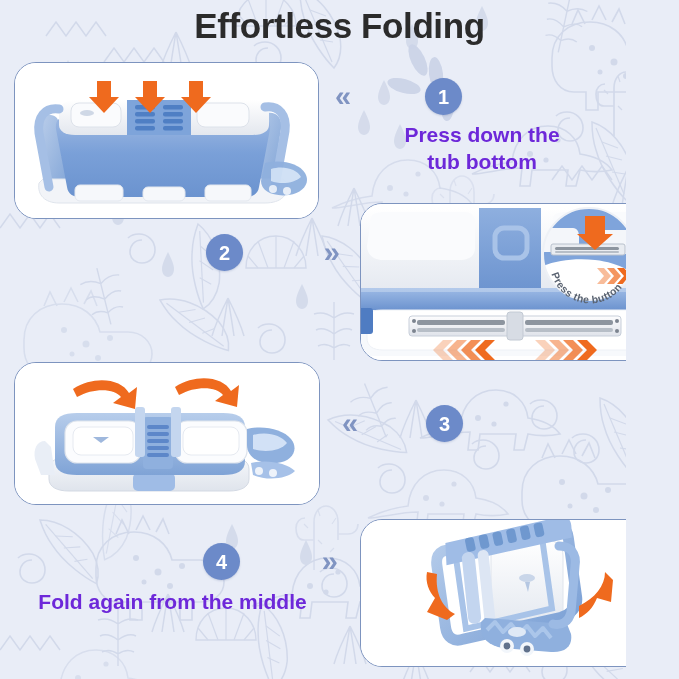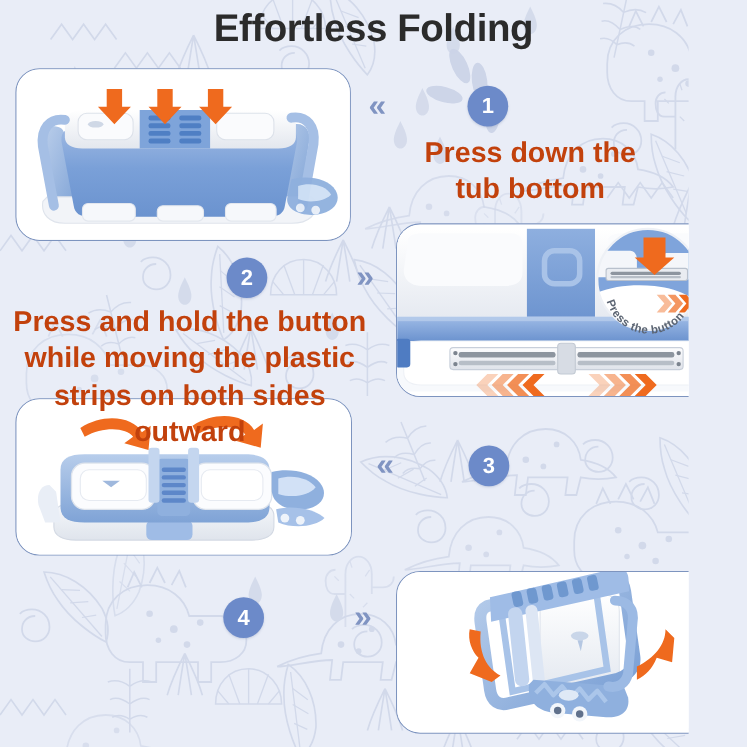--- a/index.html
+++ b/index.html
@@ -91,22 +91,22 @@
   .chev {
     position: absolute;
     color: #8094c2;
     font-size: 29px;
     font-weight: bold;
     line-height: 1;
     letter-spacing: -3px;
     top: 2px;
   }
   .step-text {
-    color: #c2410c;
-    font-size: 26px;
+    color: #6d28d9;
+    font-size: 21px;
     font-weight: bold;
     line-height: 1.28;
     text-align: center;
   }
 
   
   #step-1 { left: 330px; top: 78px; width: 349px; }
   #step-1 .badge { left: 95px; top: 0; }
   #step-1 .chev  { left: 5px; top: 4px; }
   #step-1 .step-text { width: 280px; margin-left: 12px; margin-top: 4px; }
@@ -480,23 +480,20 @@
         </g>
       </svg>
     </div>
   </div>
 
   <div class="step" id="step-2">
     <div class="step-head">
       <span class="badge">2</span>
       <span class="chev">»</span>
     </div>
-    <div class="step-text" style="white-space:pre-line">Press and hold the button
-while moving the plastic
-strips on both sides outward</div>
   </div>
 
   <div class="panel" id="panel-3">
     <div class="panel-inner">
       <svg viewBox="0 0 306 143" width="306" height="143">
         <defs>
           <linearGradient id="p3frame" x1="0" y1="0" x2="0" y2="1">
             <stop offset="0" stop-color="#b7cdeb"></stop>
             <stop offset="1" stop-color="#7fa3d6"></stop>
           </linearGradient>
@@ -623,15 +620,16 @@
         </g>
       </svg>
     </div>
   </div>
 
   <div class="step" id="step-4">
     <div class="step-head">
       <span class="badge">4</span>
       <span class="chev">»</span>
     </div>
+    <div class="step-text" style="white-space:pre-line">Fold again from the middle</div>
   </div>
 
 </div>
 
 </body></html>

